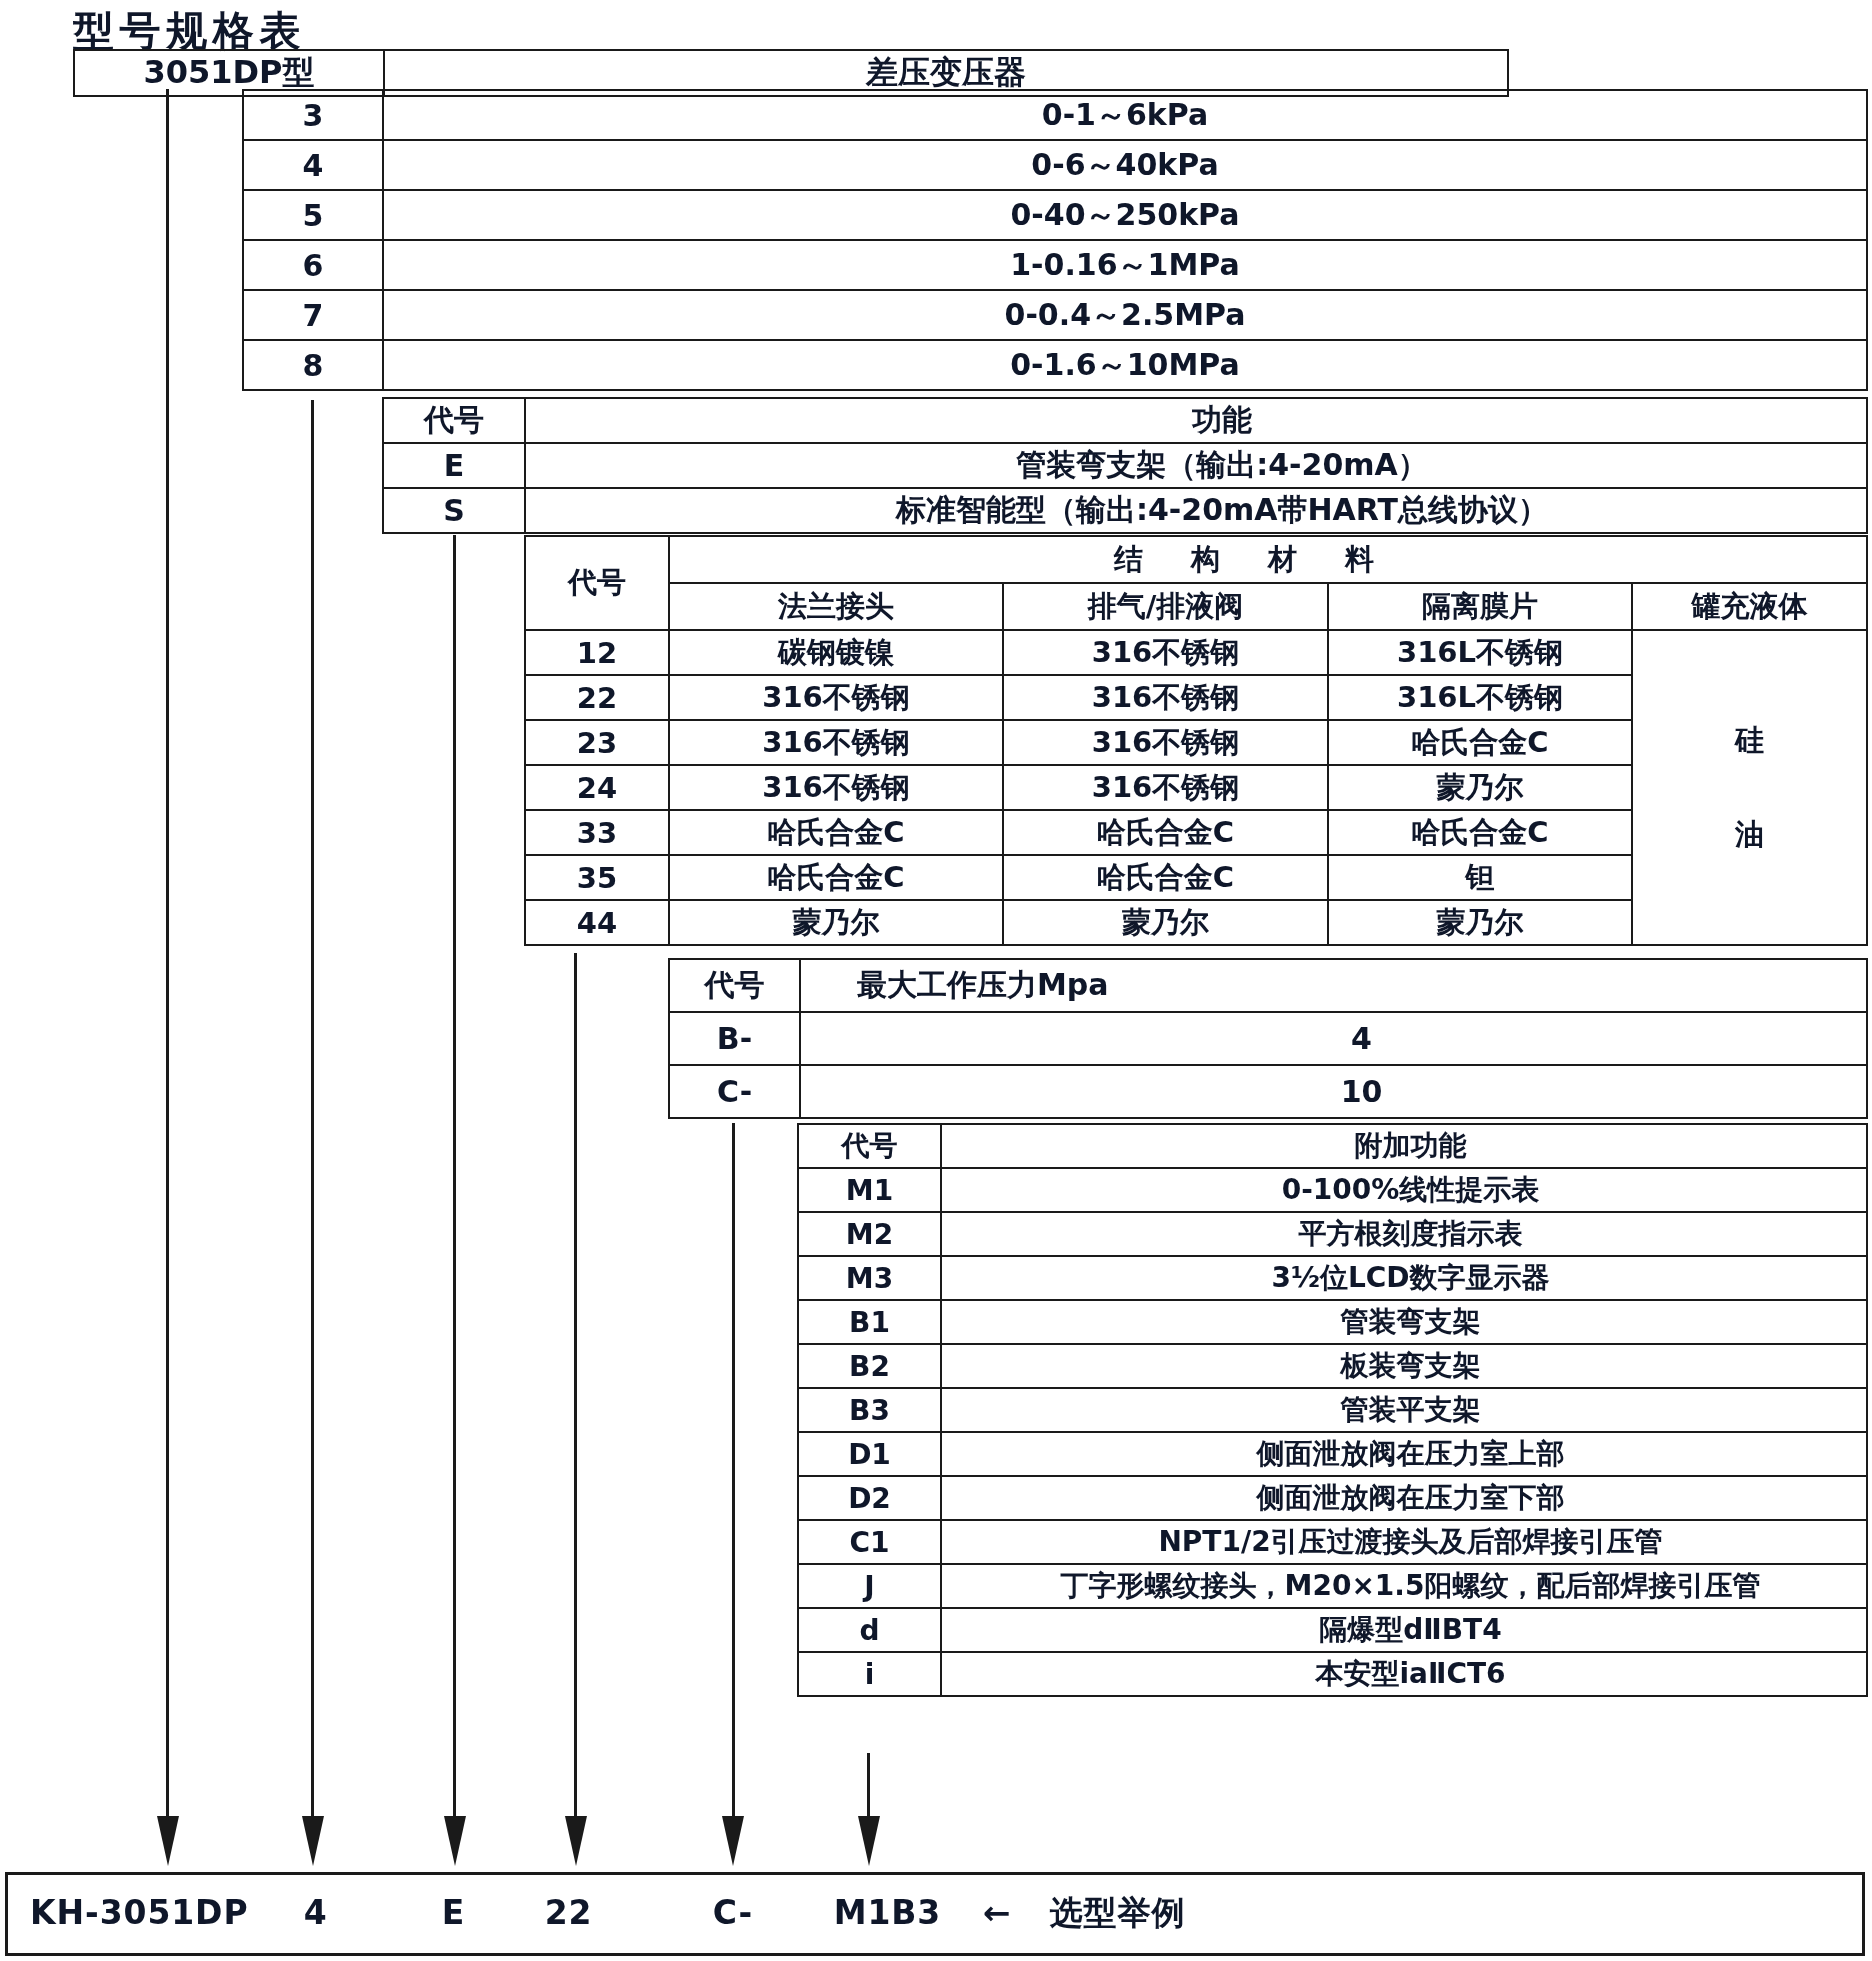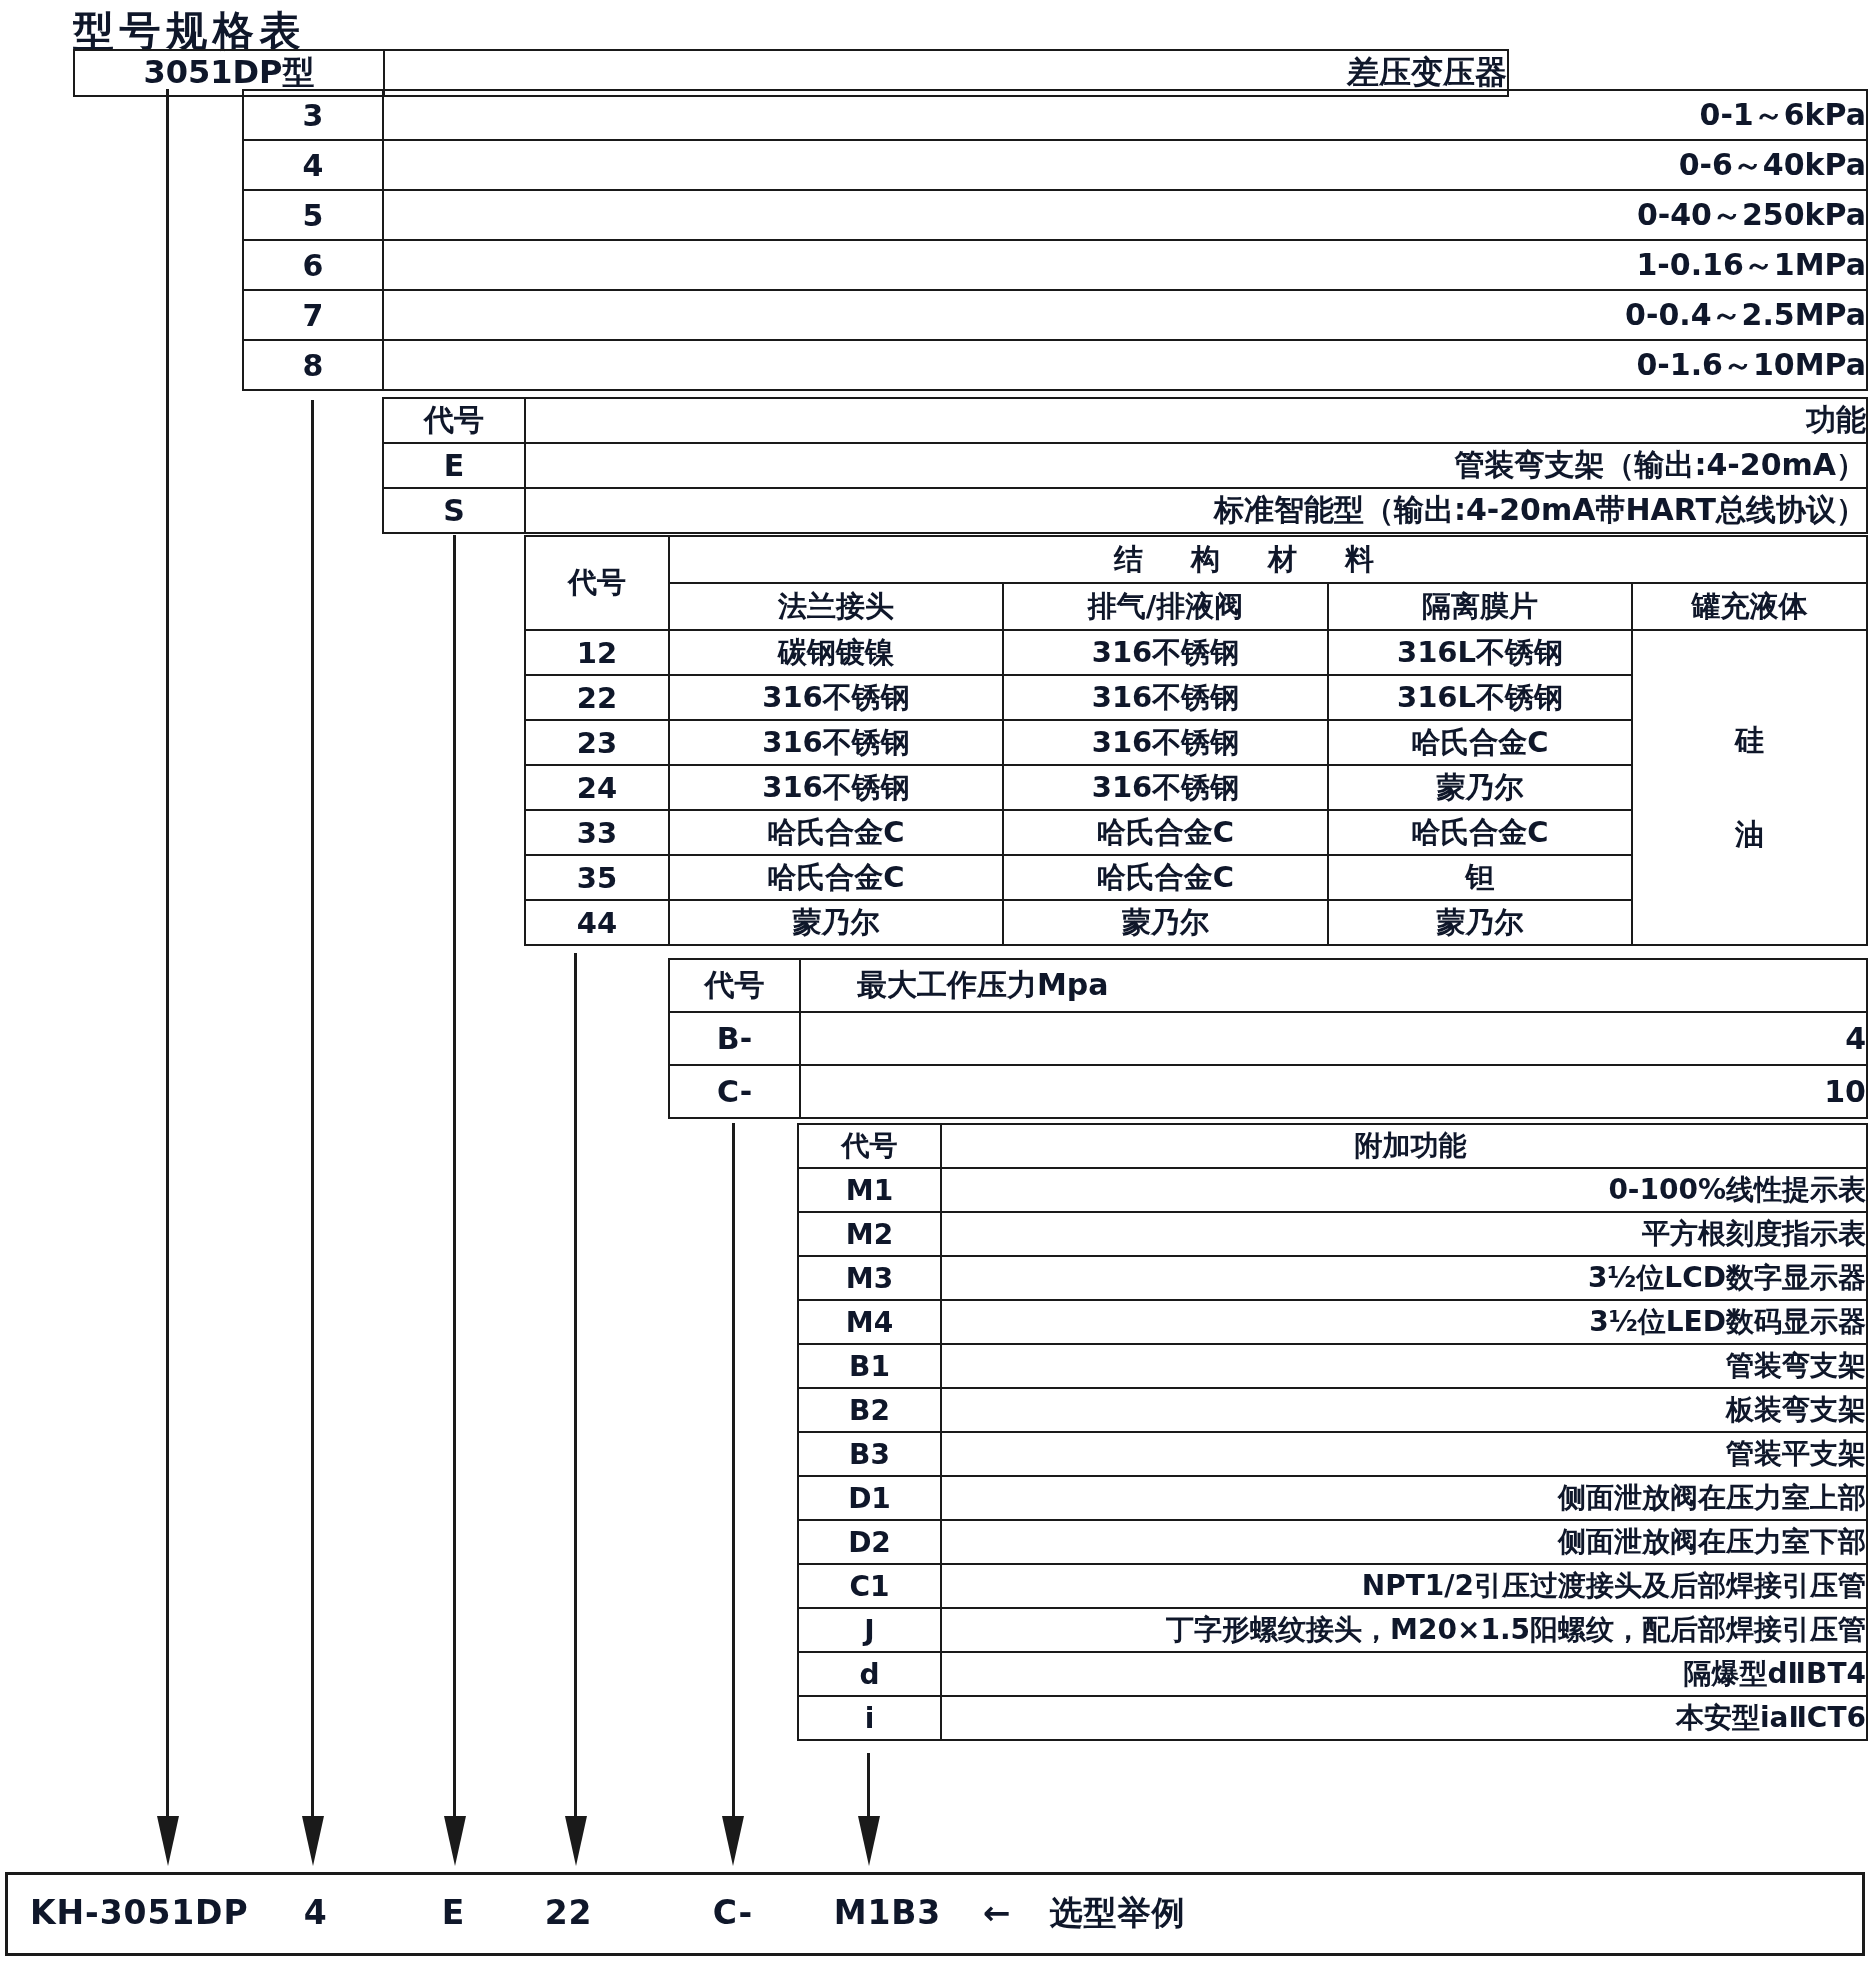--- a/index.html
+++ b/index.html
@@ -23,21 +23,21 @@
   }
   table.spec td{
     border:2.8px solid #1a1a1a;
     padding:0;
     font-size:30px;
     vertical-align:middle;
     white-space:nowrap;
     overflow:hidden;
   }
   td.code{text-align:center;}
-  td.desc{text-align:right;padding-left:22.4px;}
+  td.desc{text-align:center;padding-left:22.4px;}
   
   #t-model{left:73px;top:49px;width:1436px;}
   #t-model td{height:37px;font-size:32px;}
   #t-range{left:242px;top:89px;width:1626px;}
   #t-range td{height:48px;}
   #t-func{left:382px;top:397px;width:1486px;}
   #t-func td{height:43px;}
   #t-func td.hdr-desc{padding-left:104px;}
   #t-func td.desc{padding-left:52px;}
   #t-mat{left:524px;top:535px;width:1344px;}
@@ -253,24 +253,20 @@
     </tr>
     <tr>
       <td class="code">M2</td>
       <td class="desc">平方根刻度指示表</td>
     </tr>
     <tr>
       <td class="code">M3</td>
       <td class="desc">3½位LCD数字显示器</td>
     </tr>
     <tr>
-      <td class="code">M4</td>
-      <td class="desc">3½位LED数码显示器</td>
-    </tr>
-    <tr>
       <td class="code">B1</td>
       <td class="desc">管装弯支架</td>
     </tr>
     <tr>
       <td class="code">B2</td>
       <td class="desc">板装弯支架</td>
     </tr>
     <tr>
       <td class="code">B3</td>
       <td class="desc">管装平支架</td>

